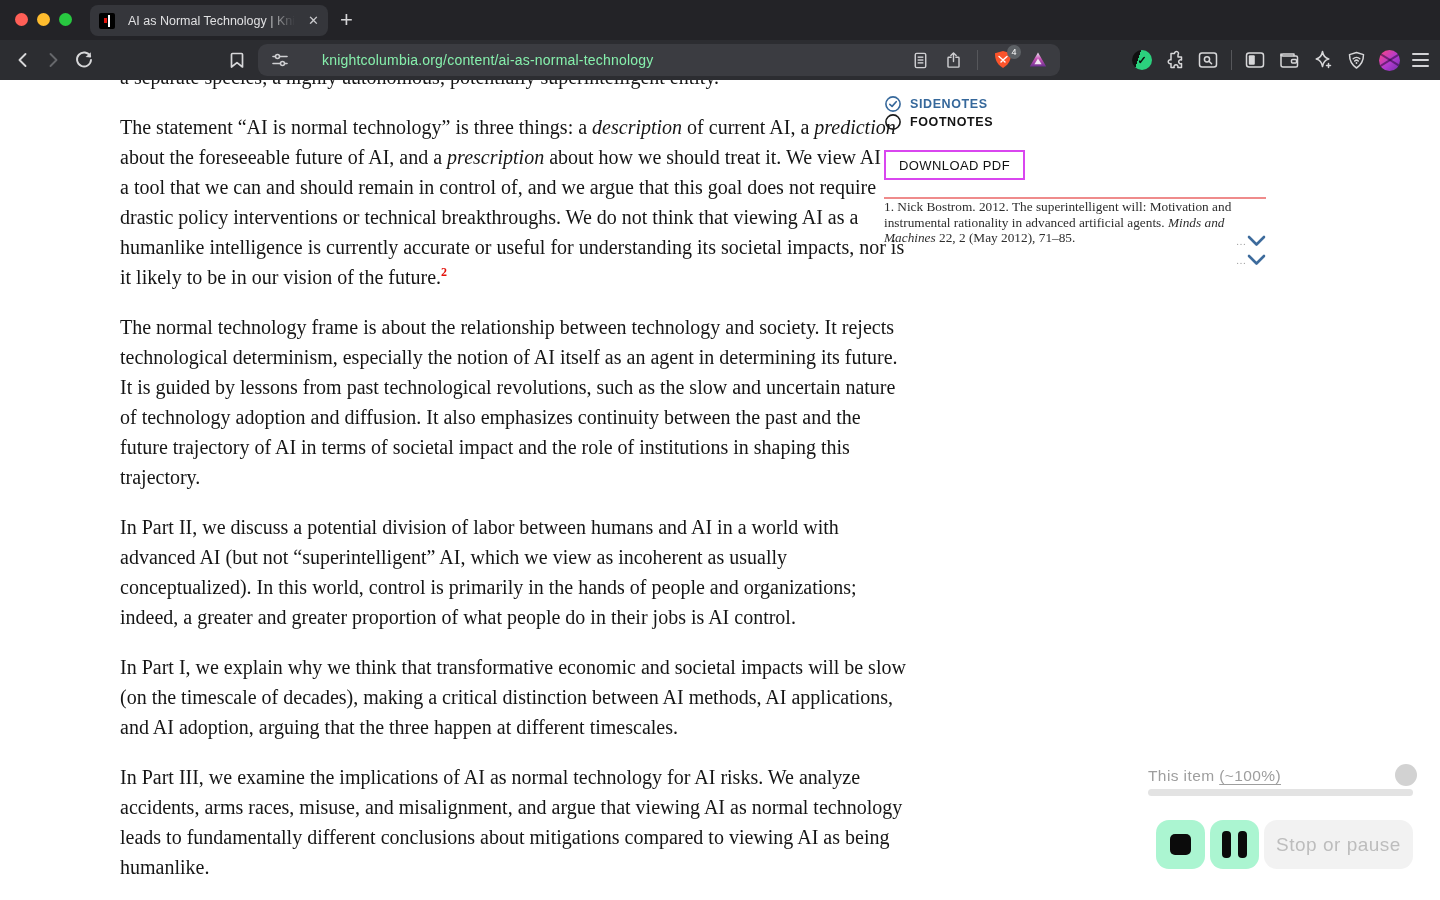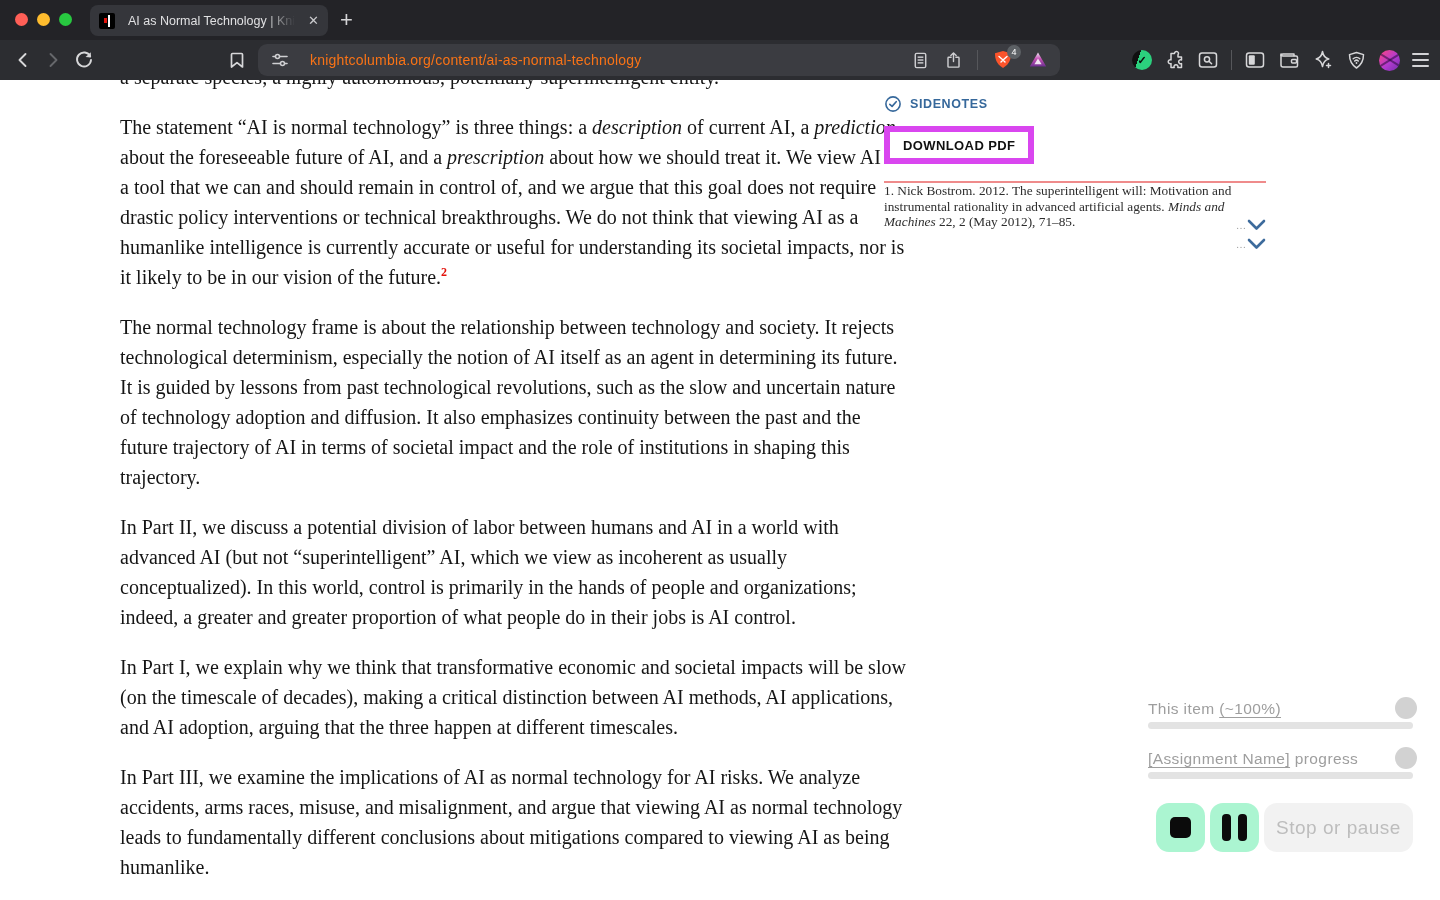--- a/index.html
+++ b/index.html
@@ -20,21 +20,21 @@
   .favicon::after  { content:""; position:absolute; left:5px; top:5px; width:3px; height:5px; background:#e3120b; }
   .tab-title { color:#e0e0e2; font-size:12.5px; white-space:nowrap; overflow:hidden; flex:1;
                -webkit-mask-image:linear-gradient(90deg,#000 82%,transparent); }
   .tab-close { color:#cbcbce; font-size:13px; line-height:1; }
   .newtab { position:absolute; left:340px; top:7px; color:#d4d4d7; font-size:22px; font-weight:300; line-height:26px; }
 
   .navbar { position:relative; height:40px; background:#2c2d31; }
   .nico { position:absolute; top:50%; transform:translateY(-50%); display:flex; align-items:center; justify-content:center; }
   .urlbar { position:absolute; left:258px; top:4px; width:802px; height:32px; background:#3b3c41;
             border-radius:9px; display:flex; align-items:center; padding:0 12px; }
-  .url-text { color:#f97316; font-size:14px; margin-left:20px; letter-spacing:.2px; flex:1; }
+  .url-text { color:#86efac; font-size:14px; margin-left:32px; letter-spacing:.2px; flex:1; }
   .pill-right { display:flex; align-items:center; gap:14px; }
   .vsep { width:1px; height:20px; background:#56575b; }
   .shield-wrap { position:relative; width:22px; height:22px; }
   .badge { position:absolute; top:-4px; right:-7px; width:14px; height:14px; border-radius:50%;
            background:#5d6165; color:#fff; font-size:9px; display:flex; align-items:center; justify-content:center; }
   .tools { position:absolute; right:11px; top:0; height:40px; display:flex; align-items:center; gap:12px; }
   .ext-check { width:20px; height:20px; border-radius:50%;
                background:linear-gradient(108deg,#101010 34%,#2bd07d 34%);
                display:flex; align-items:center; justify-content:center;
                color:#0b0b0b; font-size:11px; font-weight:900; }
@@ -52,31 +52,31 @@
   .article p { margin:0 0 20px 0; }
   .article p.clipped { white-space:nowrap; overflow:hidden; }
   .article em { }
   sup.ref { color:#e3120b; font-weight:700; font-size:12px; line-height:0; vertical-align:super; }
 
   
   .sidebar { position:absolute; left:884px; top:95px; width:382px; }
   .toggle-row { display:flex; align-items:center; gap:8px; height:18px; cursor:pointer; }
   .toggle-label { font-size:12.5px; font-weight:700; letter-spacing:.6px; color:#141414; }
   .toggle-row.active .toggle-label { color:#36689b; }
-  .dl-btn { margin-top:13px; display:inline-block; border:6px solid #d946ef; background:#fff;
-            padding:6px 13px 5px; font-size:13px; font-weight:700; letter-spacing:.4px; color:#111; cursor:pointer; }
+  .dl-btn { margin-top:19px; display:inline-block; border:2px solid #d946ef; background:#fff;
+            padding:6px 13px 5px; font-size:13px; font-weight:400; letter-spacing:.4px; color:#111; cursor:pointer; }
   .sep-hr { margin-top:17px; width:382px; height:2px; background:#ef8b8b; }
   .footnotes { font-family:"Liberation Serif", serif; font-size:13.3px;
                line-height:15.7px; color:#2d2d2d; }
   .footnote { position:relative; padding-right:32px; margin-bottom:19px; }
   .fn-expand { position:absolute; right:0; bottom:-1px; display:flex; align-items:flex-end; gap:1px; cursor:pointer; }
   .fn-dots { color:#9a9a9a; font-size:10px; line-height:10px; }
 
   
-  .overlay { position:absolute; left:1148px; top:700px; width:265px; }
+  .overlay { position:absolute; left:1148px; top:767px; width:265px; }
   .prog-row { position:relative; height:50px; }
   .prog-label { font-size:15.5px; color:#9e9e9e; letter-spacing:.4px; font-weight:500; white-space:nowrap; }
   .prog-label .u { text-decoration:underline; text-underline-offset:3px; cursor:pointer; }
   .prog-bar { position:absolute; left:0; top:22px; width:265px; height:7px; border-radius:4px; background:#e3e3e3; }
   .prog-handle { position:absolute; right:-4px; top:-3px; width:22px; height:22px; border-radius:50%; background:#d2d2d2; }
   .controls { display:flex; gap:5px; height:49px; margin-top:3px;margin-left:8px; }
   .ctl-btn { width:49px; height:49px; border-radius:13px; background:#abf5d1; display:flex;
              align-items:center; justify-content:center; cursor:pointer; }
   .stop-glyph { width:21px; height:21px; background:#0b0b0b; border-radius:5px; }
   .pause-glyph { display:flex; gap:7px; }
@@ -104,20 +104,28 @@
   <div class="sidebar">
     <div class="toggle-row active">
       <span>
         <svg width="18" height="18" viewBox="0 0 18 18">
             <circle cx="9" cy="9" r="7.1" fill="none" stroke="#36689b" stroke-width="1.6"></circle>
             <polyline points="5.8,9.3 8.1,11.4 12.2,6.7" fill="none" stroke="#36689b" stroke-width="1.6" stroke-linecap="round" stroke-linejoin="round"></polyline>
           </svg>
       </span>
       <span class="toggle-label">SIDENOTES</span>
     </div>
+    <div class="toggle-row">
+      <span>
+        <svg width="18" height="18" viewBox="0 0 18 18">
+            <circle cx="9" cy="9" r="7.1" fill="none" stroke="#1a1a1a" stroke-width="1.6"></circle>
+          </svg>
+      </span>
+      <span class="toggle-label">FOOTNOTES</span>
+    </div>
     <div class="dl-btn">DOWNLOAD PDF</div>
     <div class="sep-hr"></div>
     <div class="footnotes">
         <div class="footnote"><span>1. Nick Bostrom. 2012. The superintelligent will: Motivation and instrumental rationality in advanced artificial agents. </span><em>Minds and Machines</em><span> 22, 2 (May 2012), 71–85.</span><span class="fn-expand">
             <span class="fn-dots">…</span>
             <span>
               <svg width="19" height="12" viewBox="0 0 19 12">
                 <polyline points="2,2 9.5,9.5 17,2" fill="none" stroke="#3d6b9c" stroke-width="2.6" stroke-linecap="round" stroke-linejoin="round"></polyline>
               </svg>
             </span>
@@ -129,25 +137,20 @@
                 <polyline points="2,2 9.5,9.5 17,2" fill="none" stroke="#3d6b9c" stroke-width="2.6" stroke-linecap="round" stroke-linejoin="round"></polyline>
               </svg>
             </span>
           </span></div>
       </div>
   </div>
 
   <div class="overlay">
     <div class="prog-row">
       <div class="prog-label"><span>This item </span><span class="u">(~100%)</span><span></span></div>
-      <div class="prog-handle"></div>
-      <div class="prog-bar"></div>
-    </div>
-    <div class="prog-row">
-      <div class="prog-label"><span class="u">[Assignment Name]</span><span> progress</span></div>
       <div class="prog-handle"></div>
       <div class="prog-bar"></div>
     </div>
     <div class="controls">
       <div class="ctl-btn">
           <div class="stop-glyph"></div>
         </div>
       <div class="ctl-btn">
           <div class="pause-glyph">
             <span></span>

